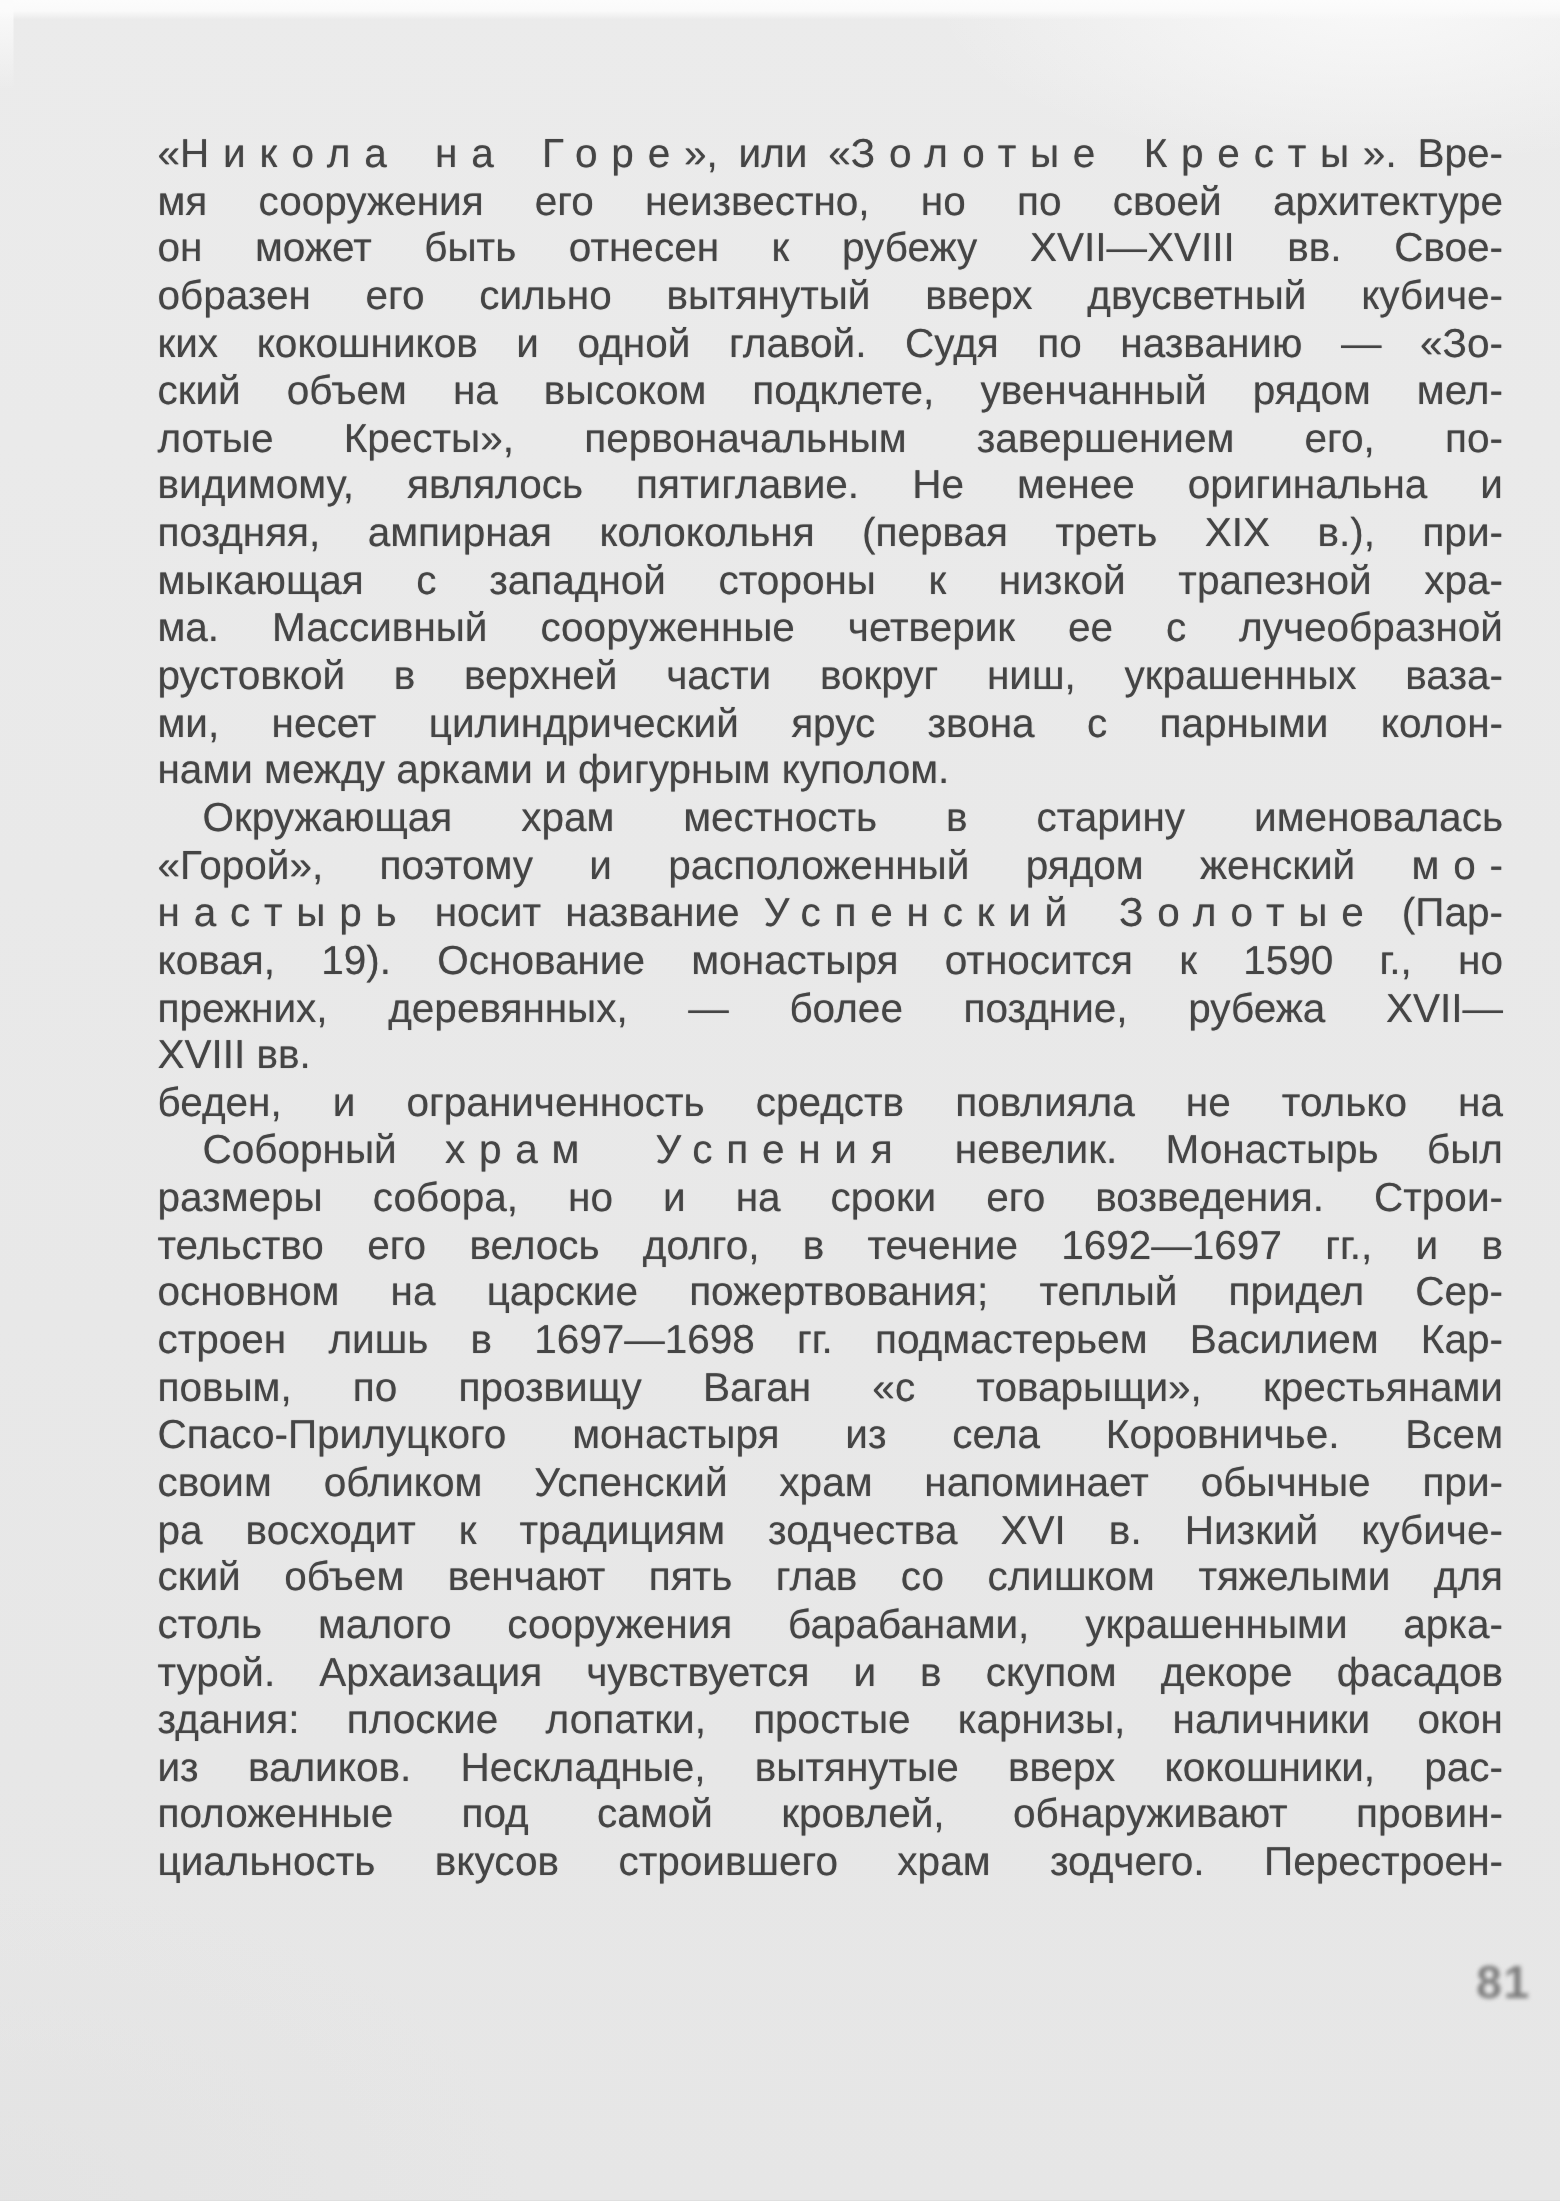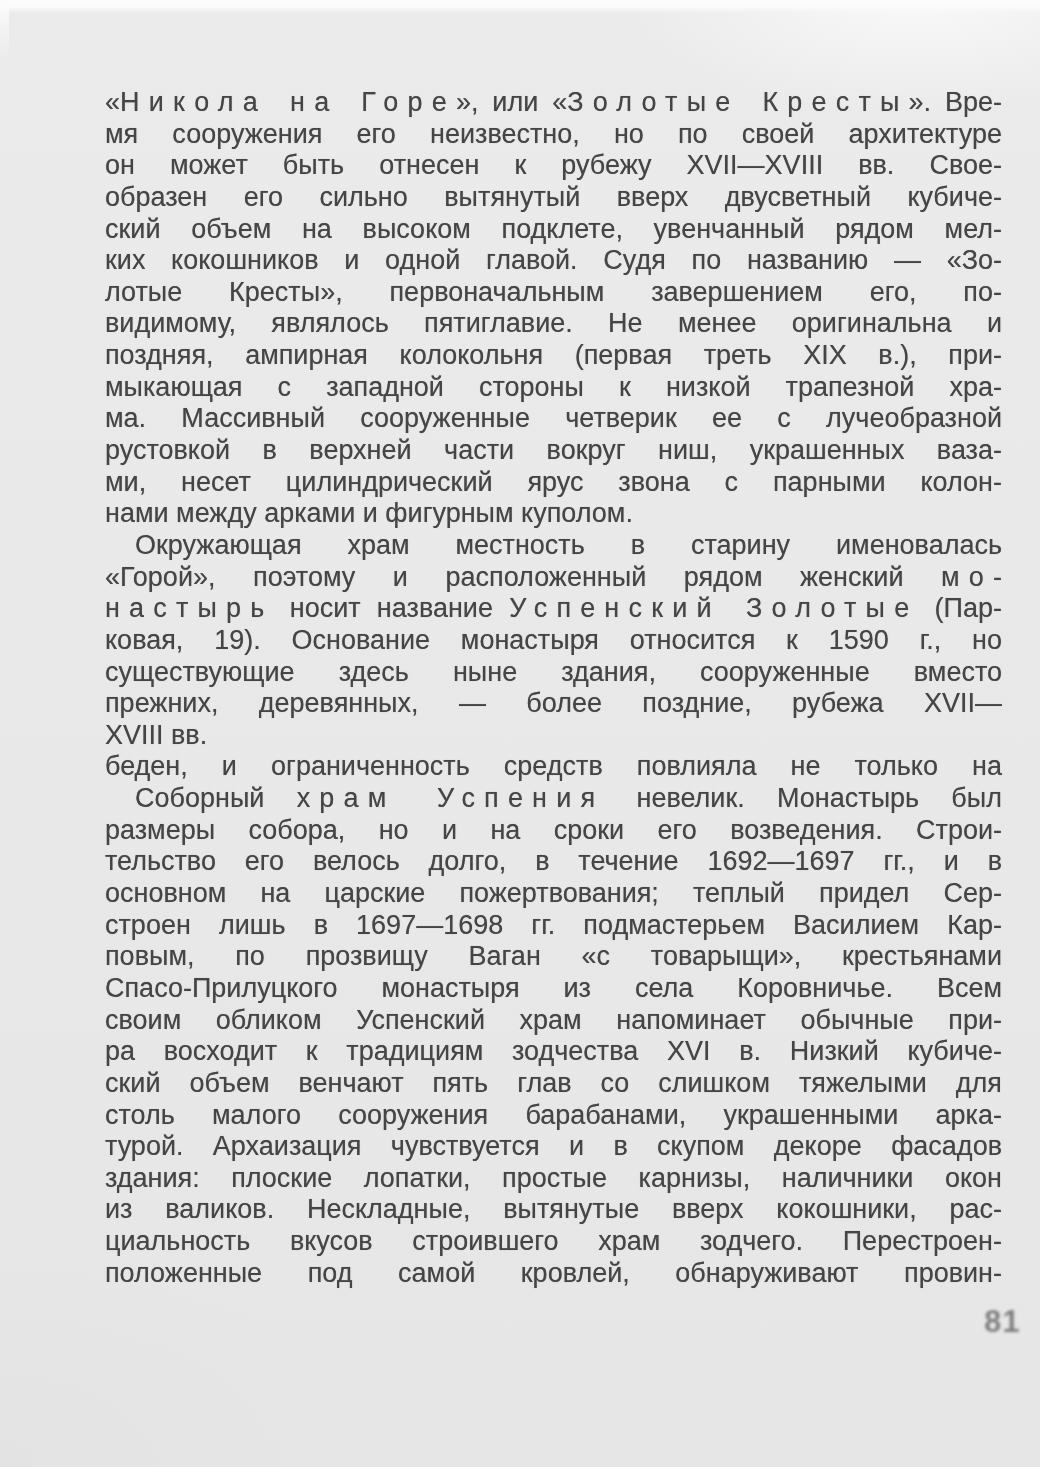--- a/index.html
+++ b/index.html
@@ -59,49 +59,48 @@
 <body>
 
 <div class="page">
   <div class="top-edge"></div>
   <div class="left-edge"></div>
   <div class="text-block">
       <div class="line"><span>«</span><span class="sp">Никола на Горе</span><span>», или «</span><span class="sp">Золотые Кресты</span><span>». Вре-</span></div>
       <div class="line"><span>мя сооружения его неизвестно, но по своей архитектуре</span></div>
       <div class="line"><span>он может быть отнесен к рубежу XVII—XVIII вв. Свое-</span></div>
       <div class="line"><span>образен его сильно вытянутый вверх двусветный кубиче-</span></div>
+      <div class="line"><span>ких кокошников и одной главой. Судя по названию — «Зо-</span></div>
       <div class="line"><span>ский объем на высоком подклете, увенчанный рядом мел-</span></div>
-      <div class="line"><span>ких кокошников и одной главой. Судя по названию — «Зо-</span></div>
       <div class="line"><span>лотые Кресты», первоначальным завершением его, по-</span></div>
       <div class="line"><span>видимому, являлось пятиглавие. Не менее оригинальна и</span></div>
       <div class="line"><span>поздняя, ампирная колокольня (первая треть XIX в.), при-</span></div>
       <div class="line"><span>мыкающая с западной стороны к низкой трапезной хра-</span></div>
       <div class="line"><span>ма. Массивный сооруженные четверик ее с лучеобразной</span></div>
       <div class="line"><span>рустовкой в верхней части вокруг ниш, украшенных ваза-</span></div>
       <div class="line"><span>ми, несет цилиндрический ярус звона с парными колон-</span></div>
       <div class="line flush"><span>нами между арками и фигурным куполом.</span></div>
       <div class="line indent"><span>Окружающая храм местность в старину именовалась</span></div>
       <div class="line"><span>«Горой», поэтому и расположенный рядом женский </span><span class="sp">мо</span><span>-</span></div>
       <div class="line"><span class="sp">настырь</span><span> носит название </span><span class="sp">Успенский Золотые</span><span> (Пар-</span></div>
       <div class="line"><span>ковая, 19). Основание монастыря относится к 1590 г., но</span></div>
-      <div class="line"><span>существующие здесь ныне здания, сооруженные вместо</span></div>
       <div class="line"><span>прежних, деревянных, — более поздние, рубежа XVII—</span></div>
       <div class="line flush"><span>XVIII вв.</span></div>
       <div class="line"><span>беден, и ограниченность средств повлияла не только на</span></div>
       <div class="line indent"><span>Соборный </span><span class="sp">храм Успения</span><span> невелик. Монастырь был</span></div>
       <div class="line"><span>размеры собора, но и на сроки его возведения. Строи-</span></div>
       <div class="line"><span>тельство его велось долго, в течение 1692—1697 гг., и в</span></div>
       <div class="line"><span>основном на царские пожертвования; теплый придел Сер-</span></div>
       <div class="line"><span>строен лишь в 1697—1698 гг. подмастерьем Василием Кар-</span></div>
       <div class="line"><span>повым, по прозвищу Ваган «с товарыщи», крестьянами</span></div>
       <div class="line"><span>Спасо-Прилуцкого монастыря из села Коровничье. Всем</span></div>
       <div class="line"><span>своим обликом Успенский храм напоминает обычные при-</span></div>
       <div class="line"><span>ра восходит к традициям зодчества XVI в. Низкий кубиче-</span></div>
       <div class="line"><span>ский объем венчают пять глав со слишком тяжелыми для</span></div>
       <div class="line"><span>столь малого сооружения барабанами, украшенными арка-</span></div>
       <div class="line"><span>турой. Архаизация чувствуется и в скупом декоре фасадов</span></div>
       <div class="line"><span>здания: плоские лопатки, простые карнизы, наличники окон</span></div>
       <div class="line"><span>из валиков. Нескладные, вытянутые вверх кокошники, рас-</span></div>
+      <div class="line"><span>положенные под самой кровлей, обнаруживают провин-</span></div>
       <div class="line"><span>циальность вкусов строившего храм зодчего. Перестроен-</span></div>
-      <div class="line"><span>положенные под самой кровлей, обнаруживают провин-</span></div>
     </div>
   <div class="page-number">81</div>
 </div>
 
 </body></html>

